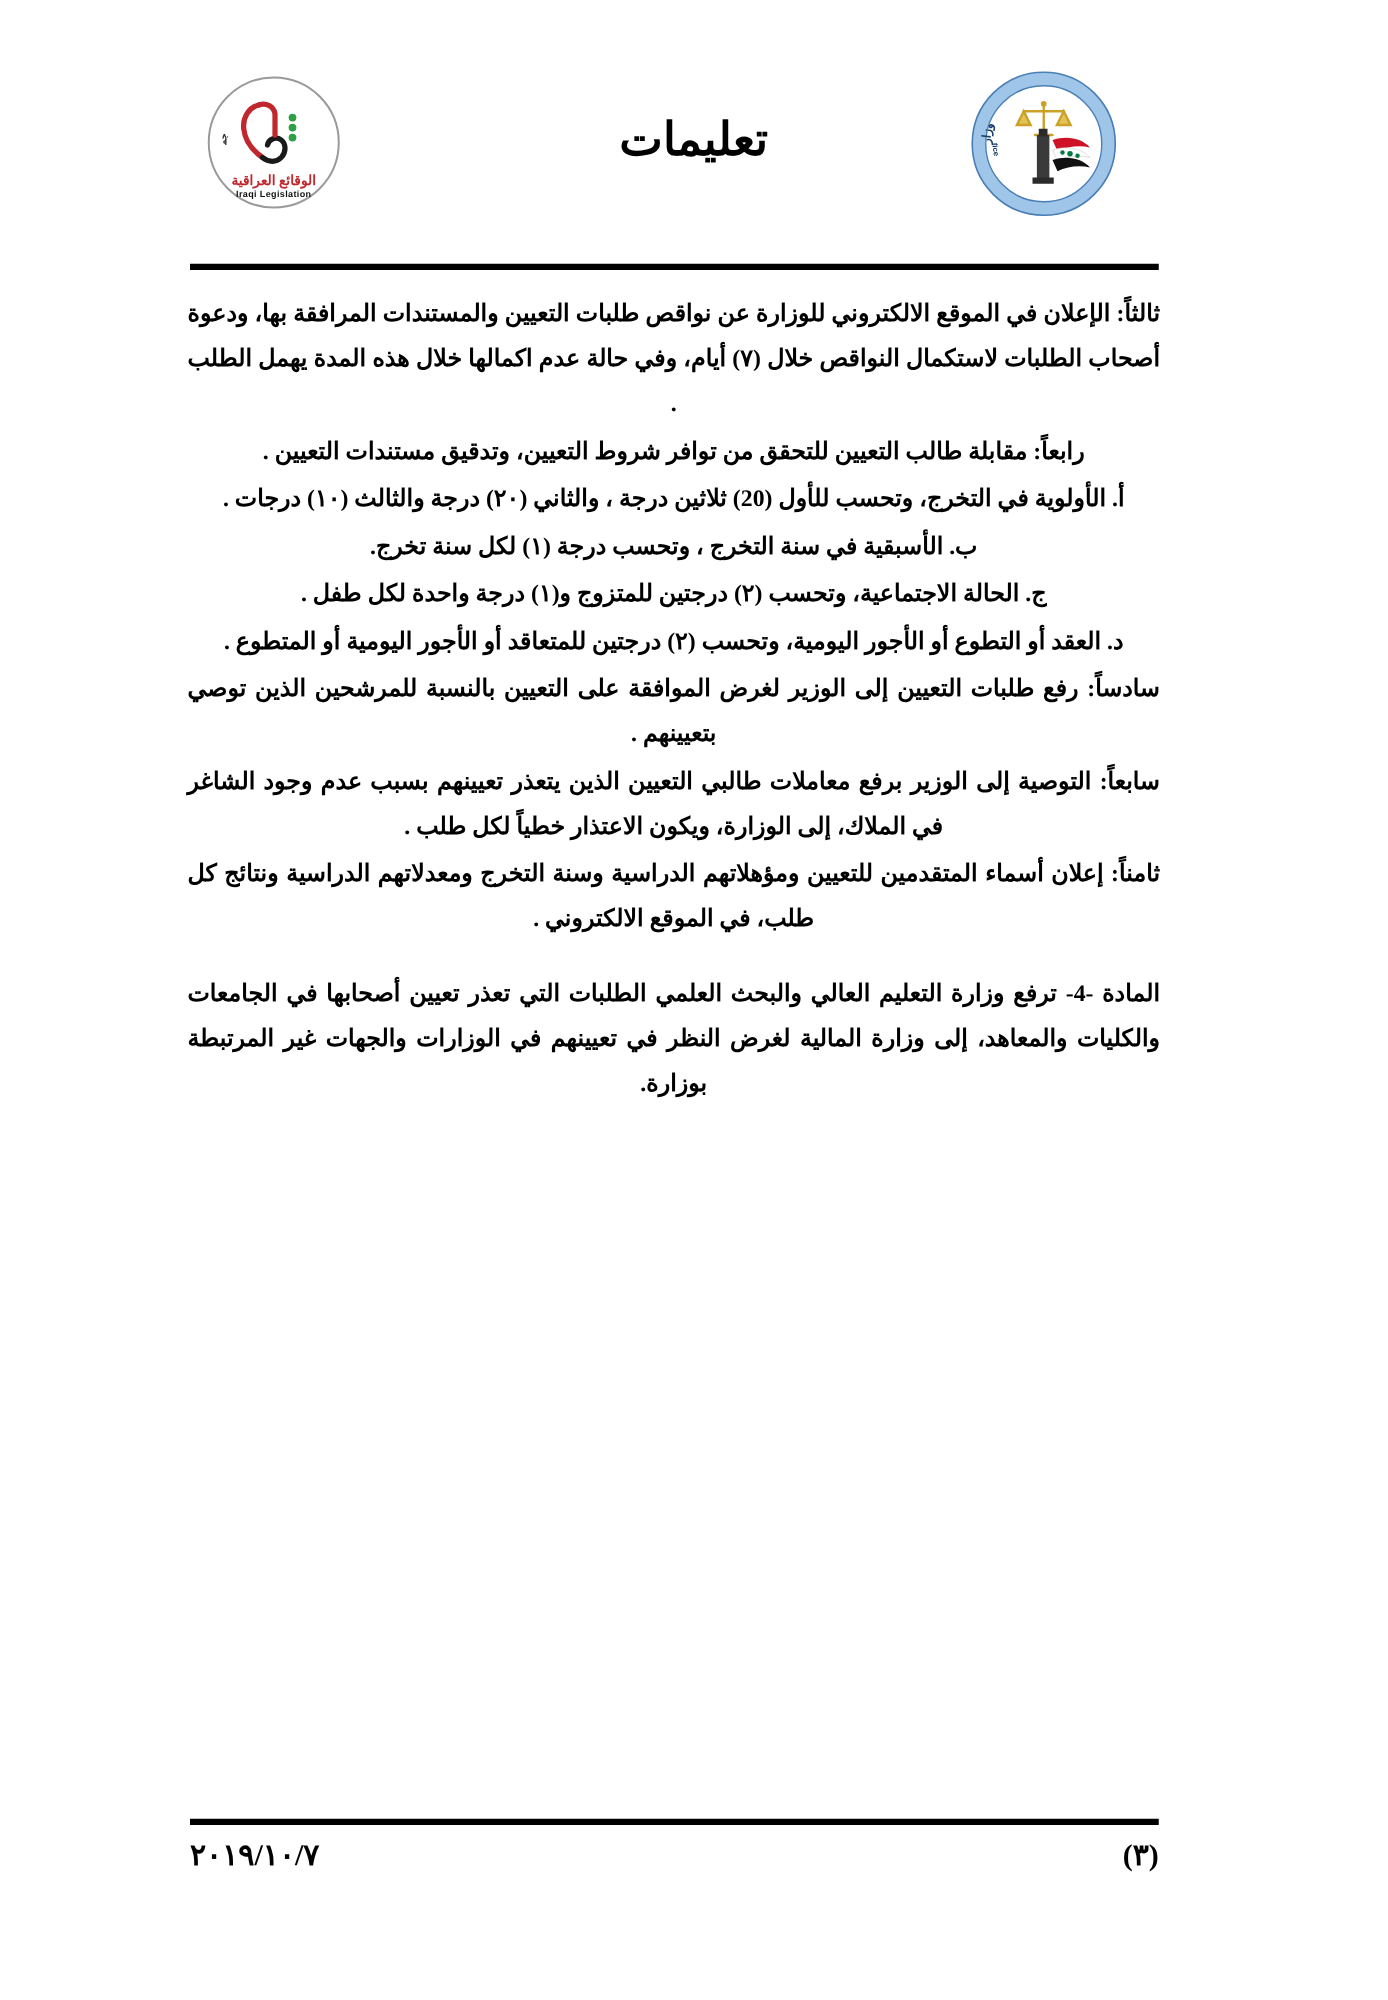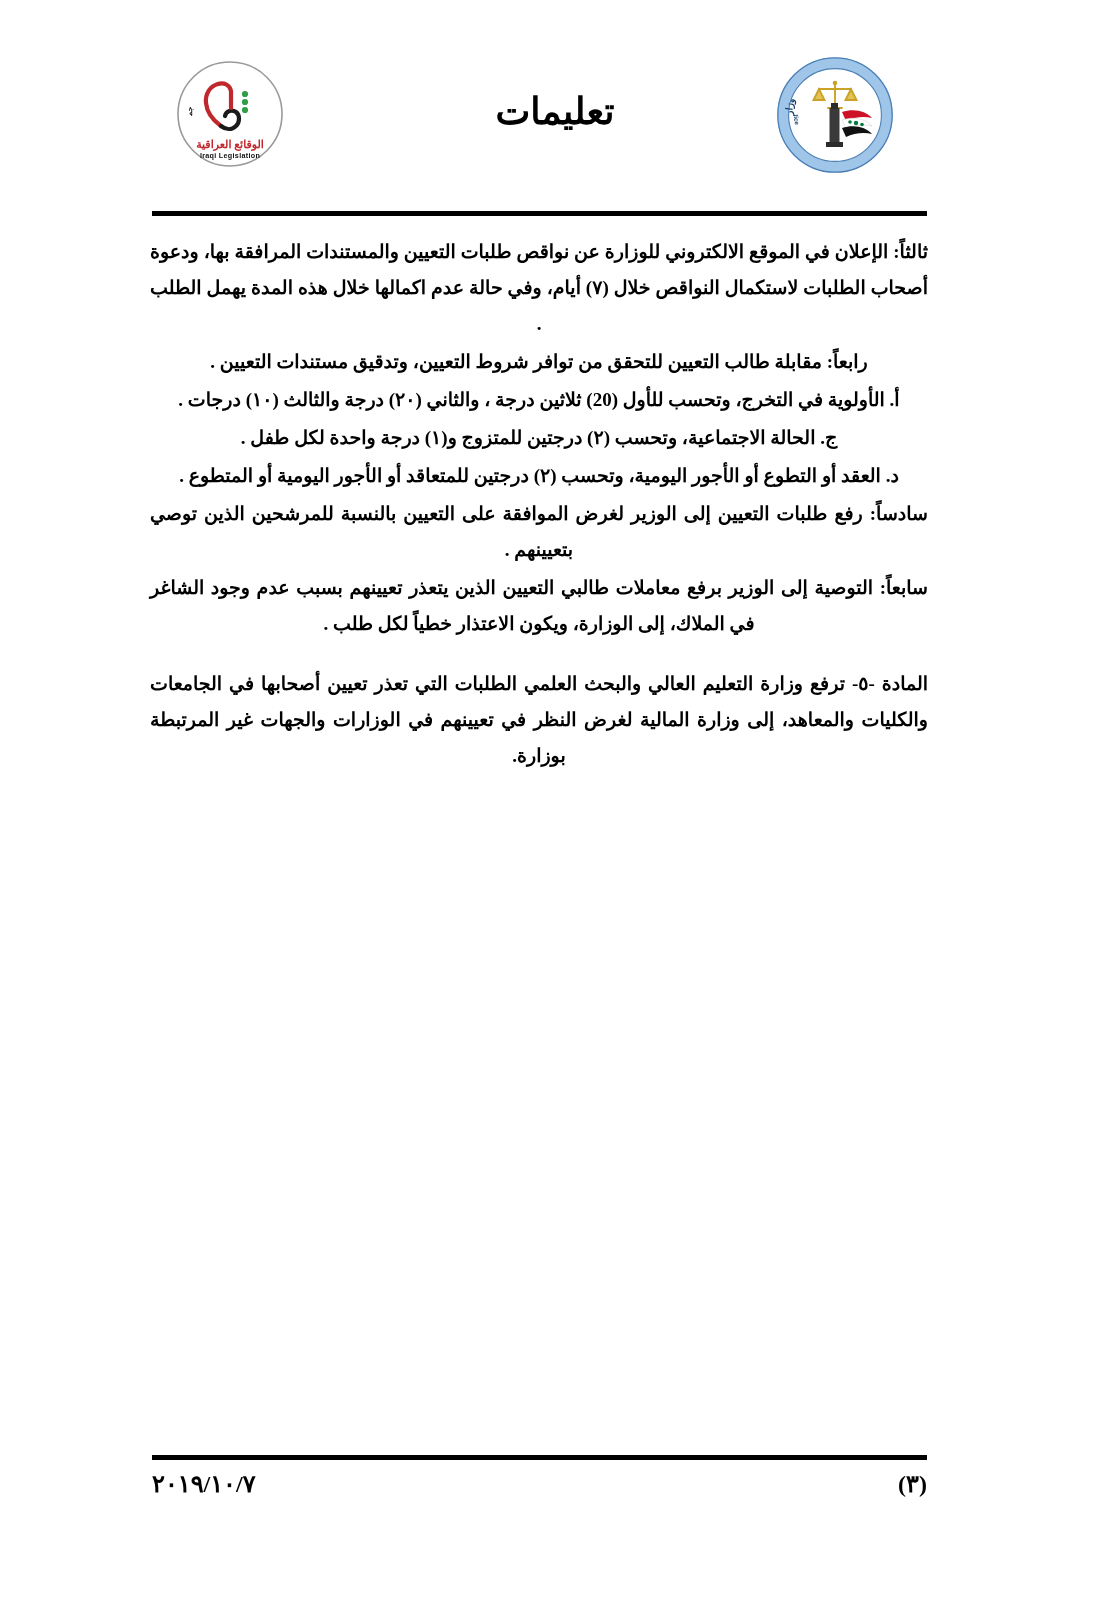--- a/index.html
+++ b/index.html
@@ -28,21 +28,21 @@
   .header {
     position: absolute;
     top: 48px;
     left: 0;
     right: 0;
     height: 140px;
   }
 
   .logo-left {
     position: absolute;
-    left: 174px;
+    left: 163px;
     top: 10px;
     width: 112px;
     height: 112px;
   }
 
   .logo-right {
     position: absolute;
     left: 776px;
     top: 8px;
     width: 118px;
@@ -198,25 +198,27 @@
       </svg>
     </div>
   </div>
 
   <div class="rule rule-top"></div>
 
   <div class="content">
     <p class="para">ثالثاً: الإعلان في الموقع الالكتروني للوزارة عن نواقص طلبات التعيين والمستندات المرافقة بها، ودعوة أصحاب الطلبات لاستكمال النواقص خلال (٧) أيام، وفي حالة عدم اكمالها خلال هذه المدة يهمل الطلب .</p>
     <p class="para">رابعاً: مقابلة طالب التعيين للتحقق من توافر شروط التعيين، وتدقيق مستندات التعيين .</p>
     <p class="para item">أ.  الأولوية في التخرج، وتحسب للأول (20) ثلاثين درجة ، والثاني (٢٠) درجة والثالث (١٠) درجات .</p>
+    <p class="para item">ب. الأسبقية في سنة التخرج ، وتحسب درجة (١) لكل سنة تخرج.</p>
     <p class="para item">ج. الحالة الاجتماعية، وتحسب (٢) درجتين للمتزوج و(١) درجة واحدة لكل طفل .</p>
     <p class="para item">د. العقد أو التطوع أو الأجور اليومية، وتحسب (٢) درجتين للمتعاقد أو الأجور اليومية أو المتطوع .</p>
     <p class="para">سادساً: رفع طلبات التعيين إلى الوزير لغرض الموافقة على التعيين بالنسبة للمرشحين الذين توصي بتعيينهم .</p>
     <p class="para">سابعاً: التوصية إلى الوزير برفع معاملات طالبي التعيين الذين يتعذر تعيينهم بسبب عدم وجود الشاغر في الملاك، إلى الوزارة، ويكون الاعتذار خطياً لكل طلب .</p>
-    <p class="para article">المادة -٥- ترفع وزارة التعليم العالي والبحث العلمي الطلبات التي تعذر تعيين أصحابها في الجامعات والكليات والمعاهد، إلى وزارة المالية لغرض النظر في تعيينهم في الوزارات والجهات غير المرتبطة بوزارة.</p>
+    <p class="para">ثامناً: إعلان أسماء المتقدمين للتعيين ومؤهلاتهم الدراسية وسنة التخرج ومعدلاتهم الدراسية ونتائج كل طلب، في الموقع الالكتروني .</p>
+    <p class="para article">المادة -4- ترفع وزارة التعليم العالي والبحث العلمي الطلبات التي تعذر تعيين أصحابها في الجامعات والكليات والمعاهد، إلى وزارة المالية لغرض النظر في تعيينهم في الوزارات والجهات غير المرتبطة بوزارة.</p>
   </div>
 
   <div class="rule rule-bottom"></div>
 
   <div class="footer">
     <div class="footer-inner">
       <span class="footer-page">(٣)</span>
       <span class="footer-date">٢٠١٩/١٠/٧</span>
     </div>
   </div>

